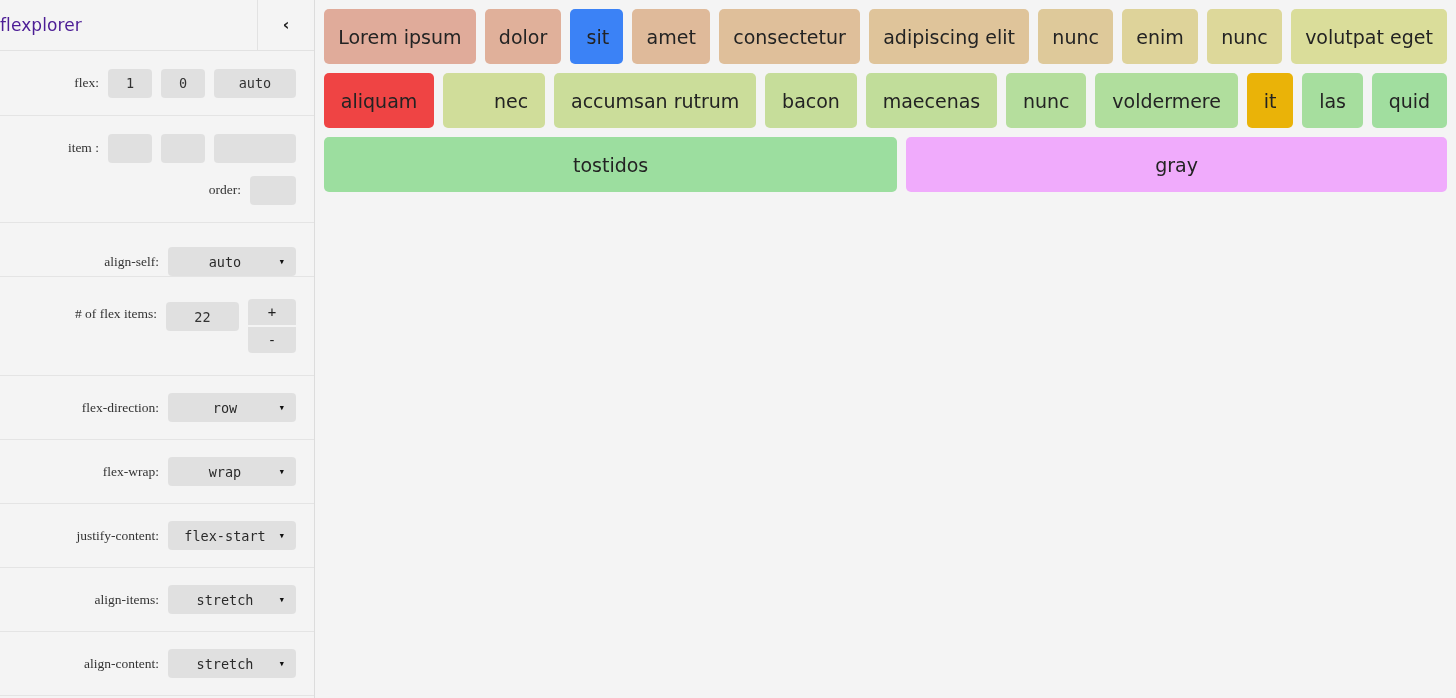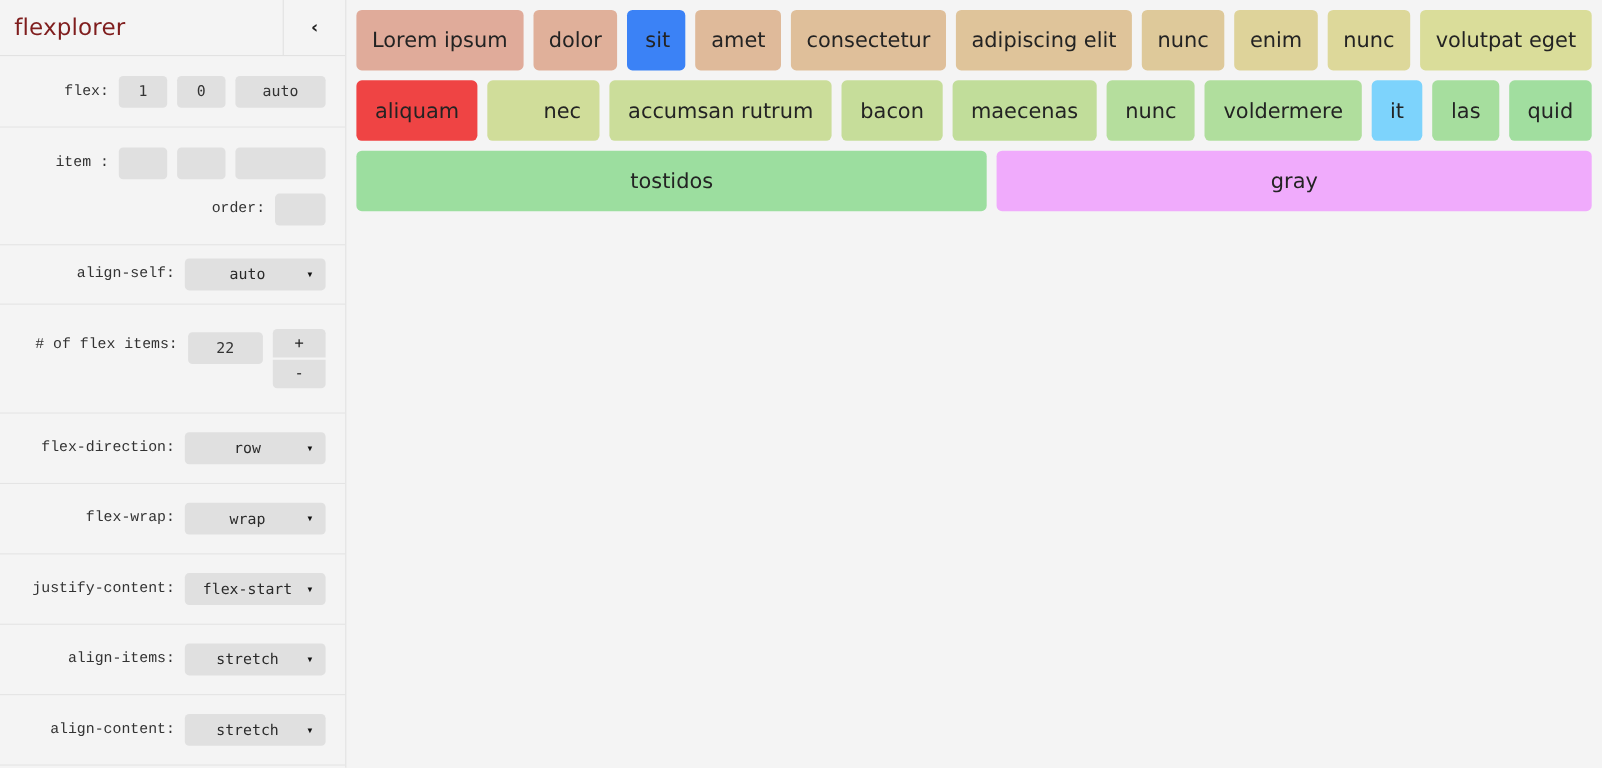--- a/index.html
+++ b/index.html
@@ -32,24 +32,23 @@
     height: 51px;
     min-height: 51px;
     display: flex;
     align-items: stretch;
     border-bottom: 1px solid #e2e2e2;
   }
   .panel-title {
     flex: 1 1 auto;
     display: flex;
     align-items: center;
-    padding-left: 13px;
     font-family: "DejaVu Sans", sans-serif;
-    font-size: 21px;
-    color: #7f1d1d;
+    font-size: 17px;
+    color: #4c1d95;
     letter-spacing: 0.1px;
   }
   .collapse-btn {
     width: 57px;
     min-width: 57px;
     border-left: 1px solid #e2e2e2;
     display: flex;
     align-items: center;
     justify-content: center;
     cursor: pointer;
@@ -71,21 +70,21 @@
     justify-content: center;
     flex: none;
   }
   .ctrl-line {
     display: flex;
     align-items: center;
     justify-content: flex-end;
     gap: 9px;
   }
   .ctrl-label {
-    font-family: Liberation Mono, monospace;
+    font-family: Liberation Serif, serif;
     font-size: 13.5px;
     color: #333;
     white-space: nowrap;
     text-align: right;
   }
   .fake-input {
     background: #e0e0e0;
     border: none;
     border-radius: 4px;
     height: 29px;
@@ -130,21 +129,21 @@
     line-height: 1;
   }
 
   
   #row-flex { height: 65px; }
   
   #row-item { height: 107px; padding-top: 0; }
   #row-item .ctrl-line { margin-bottom: 0; }
   #row-item .line2 { margin-top: 13px; }
   
-  #row-alignself { height: 54px; }
+  #row-alignself { height: 54px; justify-content: flex-end; }
   
   #row-count { height: 99px; padding-left: 32px; }
   .stepper {
     display: flex;
     flex-direction: column;
     gap: 2px;
   }
   .step-btn {
     width: 48px;
     height: 26px;
@@ -318,21 +317,21 @@
         <div class="flex-item" style="background: rgb(222, 211, 154);">enim</div>
         <div class="flex-item" style="background: rgb(221, 216, 154);">nunc</div>
         <div class="flex-item" style="background: rgb(218, 221, 154);">volutpat eget</div>
         <div class="flex-item" style="background: #ef4444;">aliquam</div>
         <div class="flex-item" style="background: rgb(208, 221, 154); padding-left: 48px;">nec</div>
         <div class="flex-item" style="background: rgb(203, 221, 154);">accumsan rutrum</div>
         <div class="flex-item" style="background: rgb(198, 221, 154);">bacon</div>
         <div class="flex-item" style="background: rgb(193, 221, 154);">maecenas</div>
         <div class="flex-item" style="background: rgb(181, 222, 157);">nunc</div>
         <div class="flex-item" style="background: rgb(176, 222, 157);">voldermere</div>
-        <div class="flex-item" style="background: #7dd3fc; text-align: right;">it</div>
+        <div class="flex-item" style="background: #eab308; text-align: right;">it</div>
         <div class="flex-item" style="background: rgb(166, 222, 158);">las</div>
         <div class="flex-item" style="background: rgb(161, 222, 159);">quid</div>
         <div class="flex-item" style="background: rgb(156, 222, 159);">tostidos</div>
         <div class="flex-item" style="background: #f0abfc;">gray</div>
       </div>
   </div>
 
 </div>
 
 </body></html>

